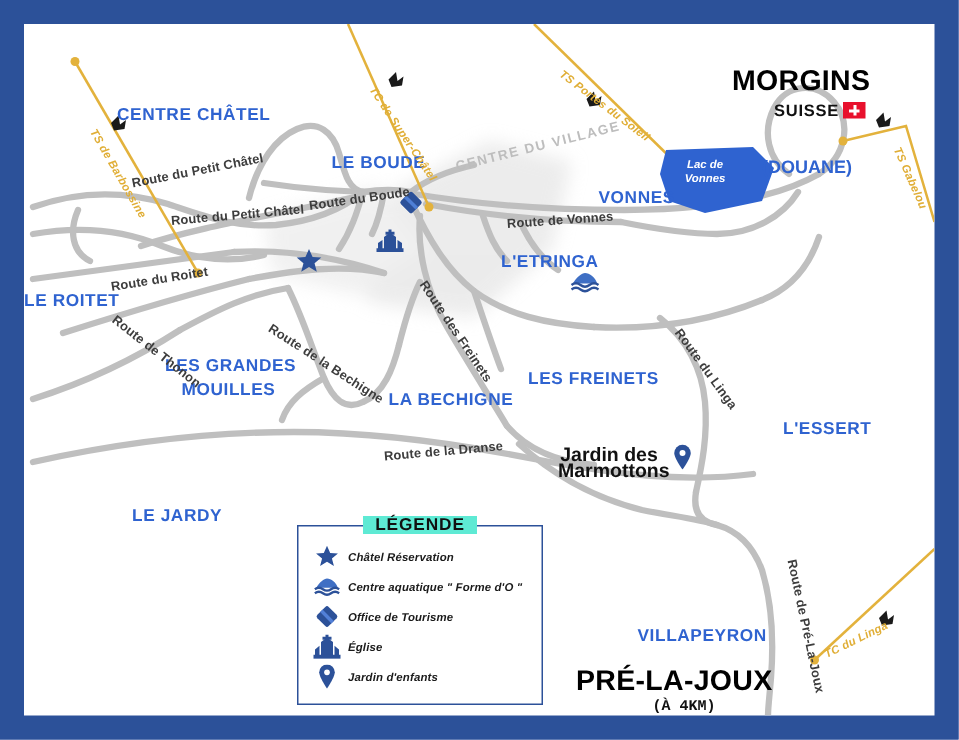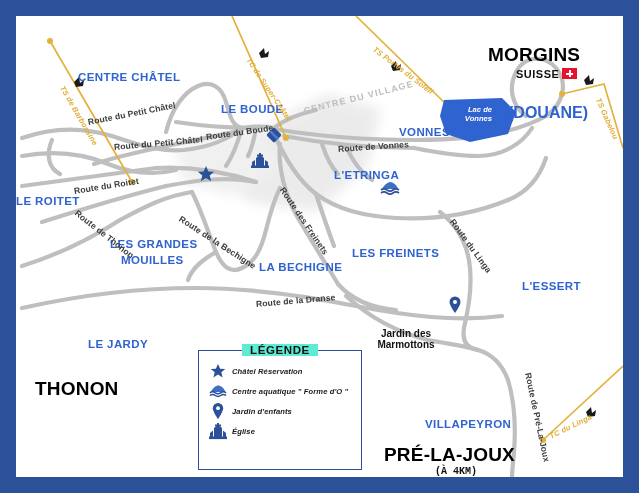--- a/index.html
+++ b/index.html
@@ -23,22 +23,22 @@
 
   
   .lbl{position:absolute;white-space:nowrap;pointer-events:none;}
   .hamlet{
     color:#2f63d0;font-weight:bold;font-size:11.5px;letter-spacing:.4px;
   }
   .bigtown{
     color:#000000;font-weight:bold;font-size:19px;letter-spacing:.2px;
   }
   .suisse{color:#111111;font-weight:bold;font-size:11px;letter-spacing:.5px;}
-  .douane{color:#2f63d0;font-weight:bold;font-size:16px;}
-  .poi{color:#111111;font-weight:bold;font-size:10px;line-height:11px;text-align:center;white-space:normal;margin-top:31px;}
+  .douane{color:#2f63d0;font-weight:bold;font-size:12px;}
+  .poi{color:#111111;font-weight:bold;font-size:13px;line-height:11px;text-align:center;white-space:normal;}
   .subtown{color:#111111;font-weight:bold;font-size:10px;}
   .road{
     color:#3d3d3d;font-weight:bold;font-size:8.6px;letter-spacing:.1px;
     transform-origin:left center;
   }
   .lift{
     color:#e0ae36;font-weight:bold;font-size:7.6px;letter-spacing:.2px;
     transform-origin:left center;font-style:italic;
   }
   .village{
@@ -223,29 +223,28 @@
     <div class="lbl hamlet" style="left:72px;top:322px;text-align:right;">LE JARDY</div>
     <div class="lbl hamlet" style="left:409px;top:402px;">VILLAPEYRON</div>
 
     <div class="lbl bigtown" style="left:472px;top:28px;">MORGINS</div>
     <div class="lbl suisse" style="left:500px;top:52px;">SUISSE</div>
     <div class="lbl" style="left:546px;top:52px;width:15px;height:11px;background:#e8112d;">
       <div style="position:absolute;left:6.5px;top:2px;width:2px;height:7px;background:#fff;"></div>
       <div style="position:absolute;left:4px;top:4.5px;width:7px;height:2px;background:#fff;"></div>
     </div>
     <div class="lbl douane" style="left:492px;top:88px;">(DOUANE)</div>
-    <div class="lbl bigtown" style="left:19px;top:362px;">THONON</div>
     <div class="lbl bigtown" style="left:368px;top:428px;">PRÉ-LA-JOUX</div>
     <div class="lbl subtown" style="left:419px;top:450px;font-family:Liberation Mono, monospace;">(À 4KM)</div>
 
     <div class="lbl poi" style="left:356px;top:281px;width:68px;">
       <div>Jardin des</div>
       <div>Marmottons</div>
     </div>
-    <div class="lbl lakelbl" style="left:432px;top:90px;width:44px;text-align:right;">
+    <div class="lbl lakelbl" style="left:432px;top:90px;width:44px;">
       <div>Lac de</div>
       <div>Vonnes</div>
     </div>
 
     <div class="lbl road" style="left:72px;top:101px;transform:rotate(-11deg);">Route du Petit Châtel</div>
     <div class="lbl road" style="left:98px;top:126px;transform:rotate(-5deg);">Route du Petit Châtel</div>
     <div class="lbl road" style="left:190px;top:116px;transform:rotate(-8deg);">Route du Boude</div>
     <div class="lbl road" style="left:58px;top:170px;transform:rotate(-9deg);">Route du Roitet</div>
     <div class="lbl road" style="left:60px;top:191px;transform:rotate(38deg);">Route de Thonon</div>
     <div class="lbl road" style="left:164px;top:197px;transform:rotate(33deg);">Route de la Bechigne</div>
@@ -278,40 +277,51 @@
             <svg width="18" height="16" viewBox="-10 -8 20 16">
               <path d="M-8 1 C-6 -3, -2 -6, 0 -6 C3 -6, 7 -3, 8 1 Z" fill="#3f6fc4"></path>
               <path d="M-9 2 q3 -2.2 6 0 t6 0 t6 0" fill="none" stroke="#2c5199" stroke-width="1.7"></path>
               <path d="M-9 5 q3 -2.2 6 0 t6 0 t6 0" fill="none" stroke="#2c5199" stroke-width="1.7"></path>
             </svg>
           </span>
           <span class="leg-txt">Centre aquatique " Forme d'O "</span>
         </div>
         <div class="leg-row">
           <span class="leg-ico">
-            <svg width="14" height="17" viewBox="-7 -9 14 18">
-              <path d="M0 8 C0 8, -5.5 0, -5.5 -3.5 A5.5 5.5 0 1 1 5.5 -3.5 C5.5 0, 0 8, 0 8 Z" fill="#2c5199"></path>
-              <circle cx="0" cy="-3.5" r="2" fill="#ffffff"></circle>
+            <svg width="16" height="16" viewBox="-9 -9 18 18">
+              <g transform="rotate(45)">
+                <rect x="-6" y="-6" width="12" height="12" rx="1.8" fill="#2c5199"></rect>
+                <rect x="-6" y="-1.3" width="12" height="2.6" fill="#5280d8"></rect>
+              </g>
             </svg>
           </span>
-          <span class="leg-txt">Jardin d'enfants</span>
+          <span class="leg-txt">Office de Tourisme</span>
         </div>
         <div class="leg-row">
           <span class="leg-ico">
             <svg width="20" height="17" viewBox="-10 -12 20 17">
               <rect x="-1" y="-12" width="2" height="5" fill="#2c5199"></rect>
               <rect x="-3" y="-10.5" width="6" height="2" fill="#2c5199"></rect>
               <path d="M-4 -7 L0 -10 L4 -7 L4 2 L-4 2 Z" fill="#2c5199"></path>
               <path d="M-8 2 L-8 -2 L-5 -4.5 L-5 2 Z" fill="#2c5199"></path>
               <path d="M8 2 L8 -2 L5 -4.5 L5 2 Z" fill="#2c5199"></path>
               <rect x="-9" y="1.5" width="18" height="2.6" fill="#2c5199"></rect>
             </svg>
           </span>
           <span class="leg-txt">Église</span>
         </div>
+        <div class="leg-row">
+          <span class="leg-ico">
+            <svg width="14" height="17" viewBox="-7 -9 14 18">
+              <path d="M0 8 C0 8, -5.5 0, -5.5 -3.5 A5.5 5.5 0 1 1 5.5 -3.5 C5.5 0, 0 8, 0 8 Z" fill="#2c5199"></path>
+              <circle cx="0" cy="-3.5" r="2" fill="#ffffff"></circle>
+            </svg>
+          </span>
+          <span class="leg-txt">Jardin d'enfants</span>
+        </div>
       </div>
     </div>
     <div id="legend-title-wrap">
       <span id="legend-title">LÉGENDE</span>
     </div>
 
   </div>
 </div>
 
 </body></html>

